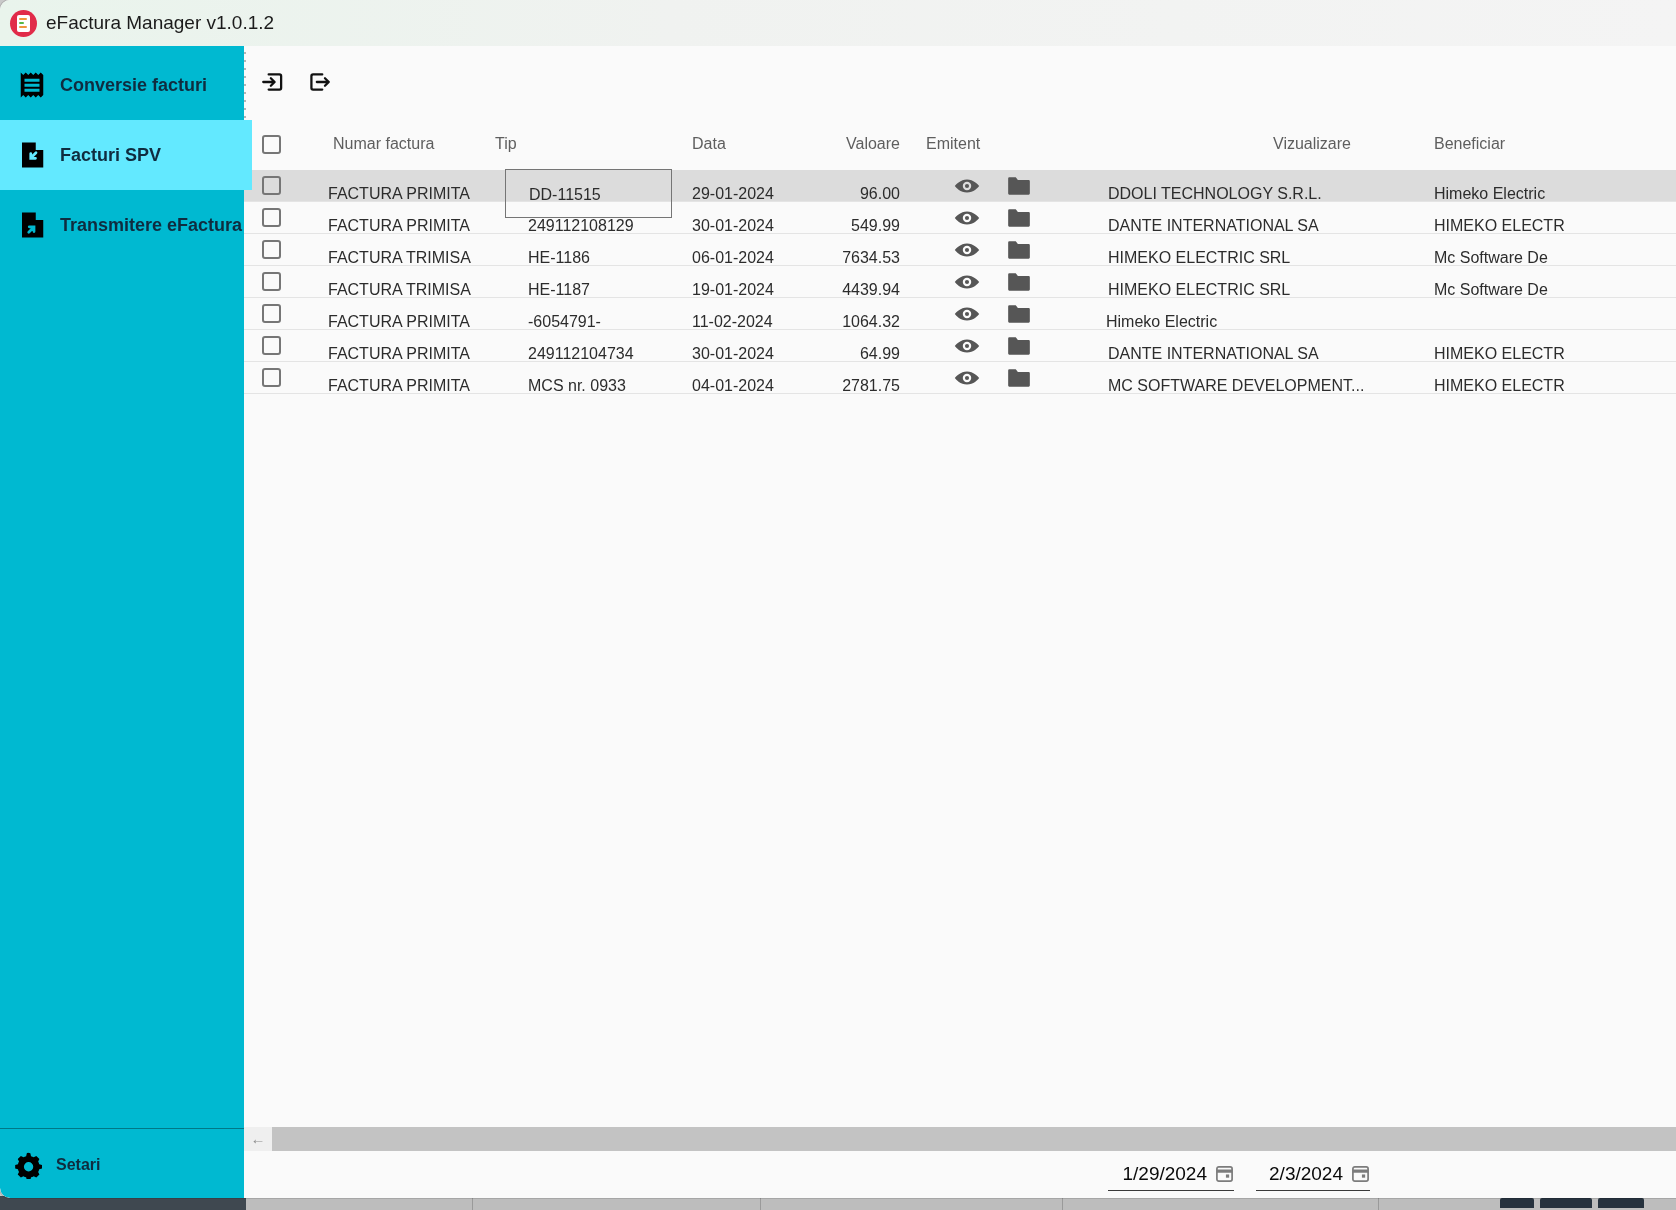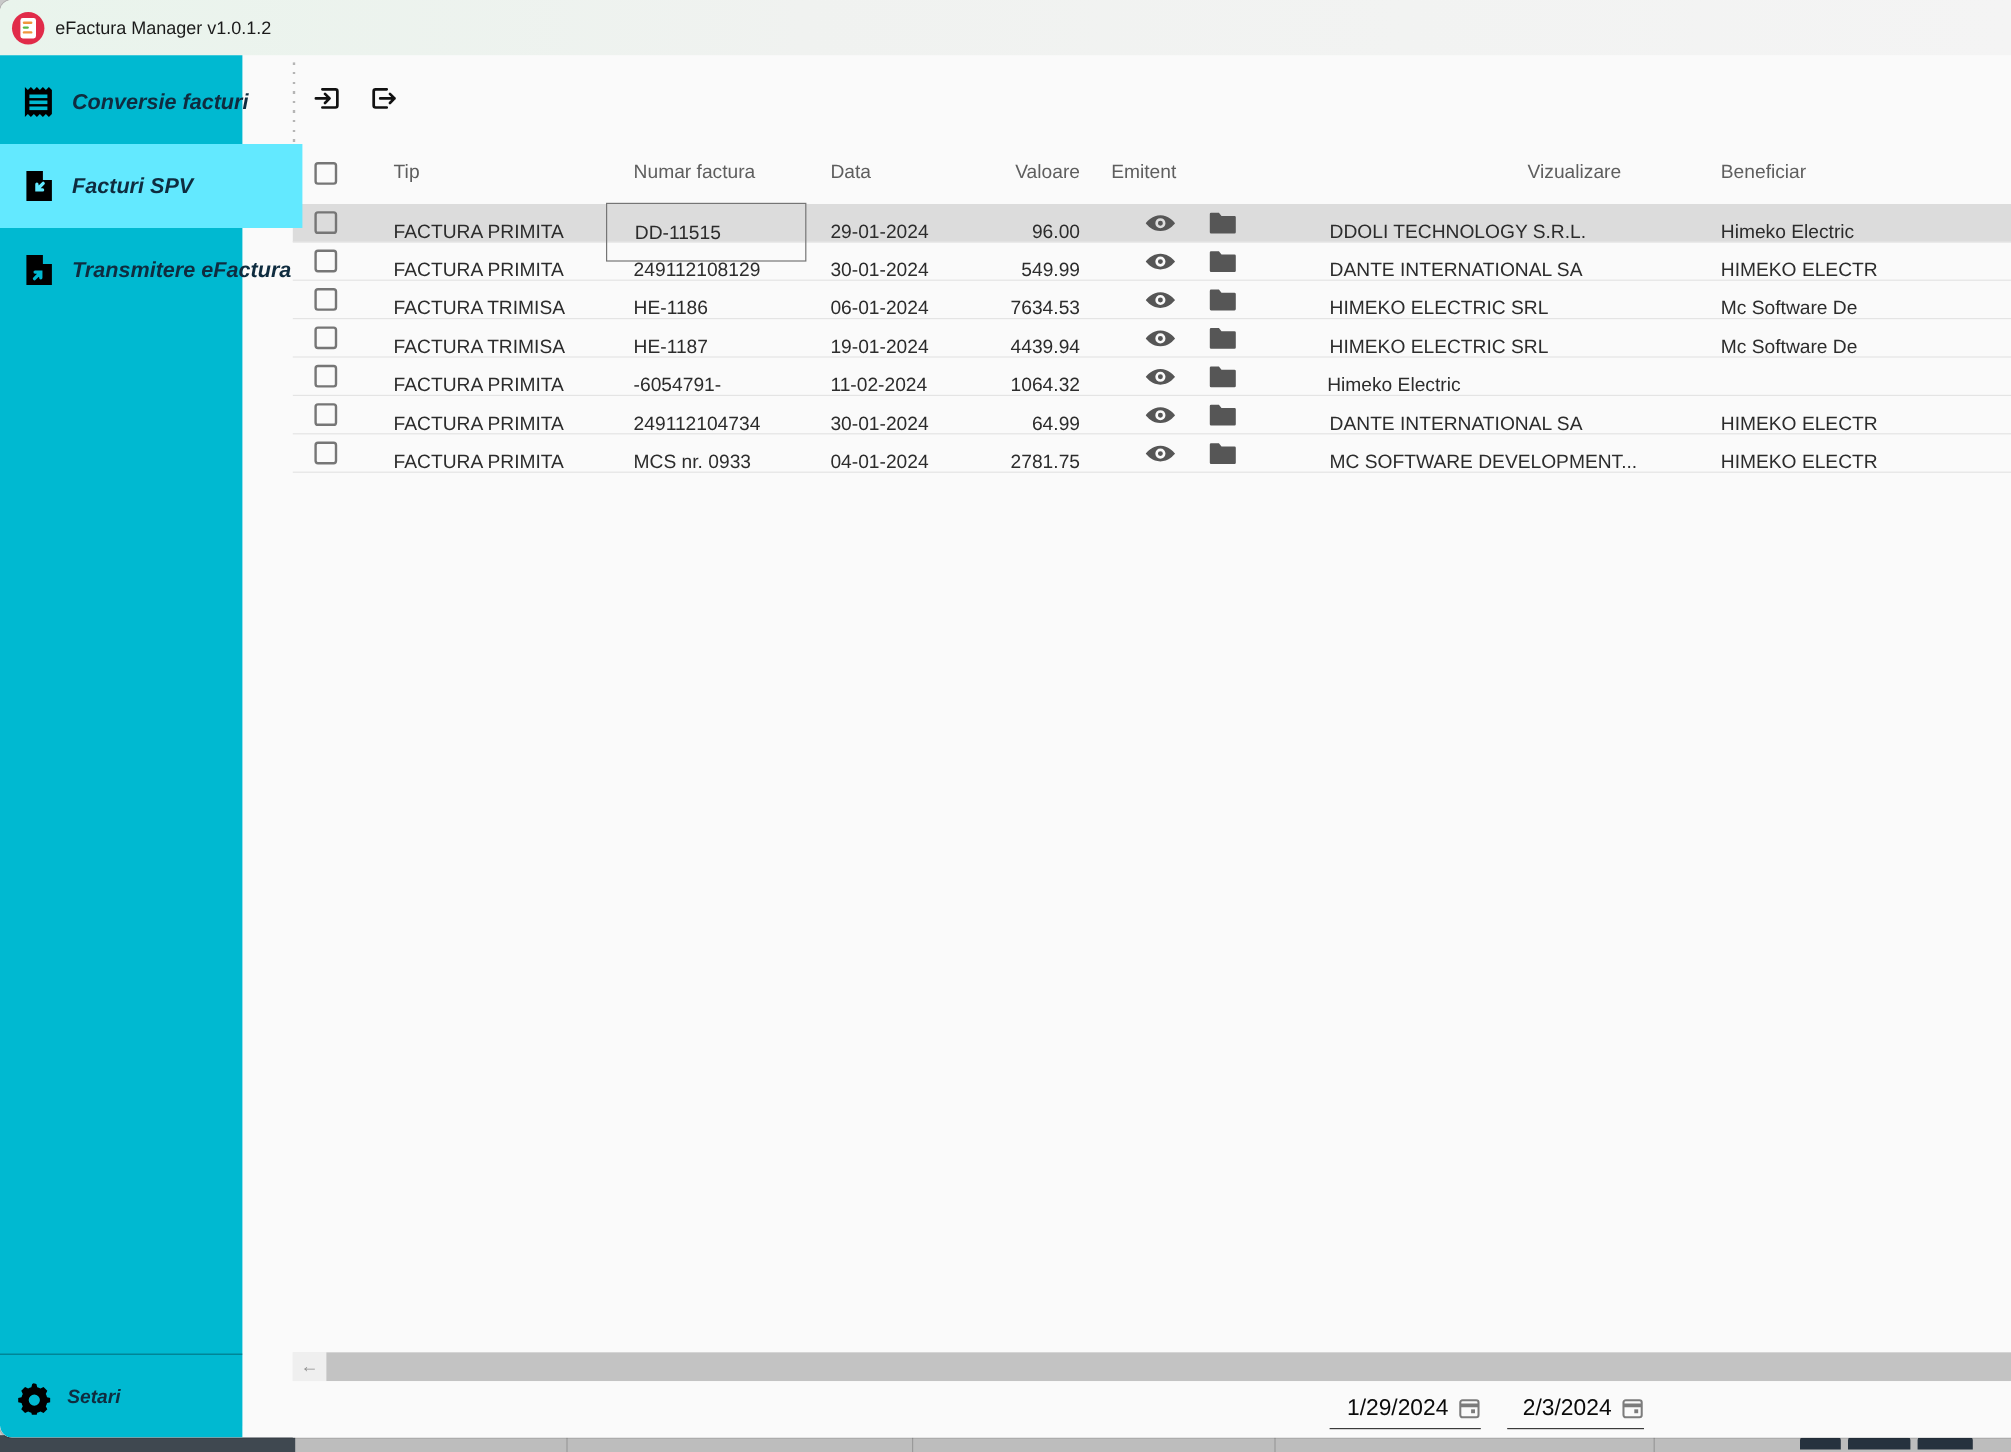--- a/index.html
+++ b/index.html
@@ -24,25 +24,25 @@
   .titlebar { position:absolute; left:0; top:0; width:100%; height:46px;
               background:linear-gradient(90deg,#e9f4ec 0%,#f0f2f0 40%,#f4f4f4 100%);
               display:flex; align-items:center; }
   .app-icon { width:27px; height:27px; border-radius:50%; background:#e12b49; margin-left:10px;
               position:relative; flex:0 0 auto; }
   .app-icon .paper { position:absolute; left:7px; top:5px; width:13px; height:17px; background:#ffffff; border-radius:2px; }
   .app-icon .paper i { position:absolute; left:2px; height:2px; border-radius:1px; display:block; }
   .app-icon .paper i:nth-child(1){ top:3px; width:8px; background:#f0953c; }
   .app-icon .paper i:nth-child(2){ top:7px; width:5px; background:#57b947; }
   .app-icon .paper i:nth-child(3){ top:11px; width:8px; background:#f0953c; }
-  .title-text { margin-left:9px; font-size:15px; color:#1b1b1b; }
-
-  
-  .sidebar { position:absolute; left:0; top:46px; width:202px; height:1152px; background:#00b9d1;
-             border-radius:0 0 0 10px;font-style:italic; }
+  .title-text { margin-left:9px; font-size:19px; color:#1b1b1b; }
+
+  
+  .sidebar { position:absolute; left:0; top:46px; width:244px; height:1152px; background:#00b9d1;
+             border-radius:0 0 0 10px; }
   .nav-item { position:relative; height:70px; display:flex; align-items:center; cursor:pointer; }
   .nav-item.first { margin-top:4px; }
   .nav-item.selected { background:#63e9ff; width:252px; z-index:5; }
   .nav-item .nicon { width:30px; height:30px; margin-left:17px; flex:0 0 auto; color:#000; }
   .nav-item .nlabel { margin-left:13px; font-size:18px; font-weight:600; color:#0f2c3f; white-space:nowrap; }
   .sidebar-divider { position:absolute; left:0; right:0; top:1082px; height:1px; background:rgba(0,0,0,.35); }
   .settings-item { position:absolute; left:0; top:1090px; width:100%; height:58px; display:flex; align-items:center; cursor:pointer; }
   .settings-item .nicon { width:28px; height:28px; margin-left:14px; color:#000; }
   .settings-item .nlabel { margin-left:14px; font-size:16px; font-weight:600; color:#0f2c3f; }
 
@@ -185,22 +185,22 @@
             </svg>
         </span>
       </div>
 
       <div class="grid">
 
         <div class="hrow">
           <div class="cell c-check">
               <span class="checkbox"></span>
             </div>
+          <div class="cell c-num">Numar factura</div>
           <div class="cell c-tip">Tip</div>
-          <div class="cell c-num">Numar factura</div>
           <div class="cell c-data">Data</div>
           <div class="cell c-val">Valoare</div>
           <div class="cell c-emit">Emitent</div>
           <div class="cell c-viz hdr-pad">Vizualizare</div>
           <div class="cell c-ben">Beneficiar</div>
         </div>
 
         <div class="row selected">
           <div class="cell c-check">
               <span class="checkbox"></span>

